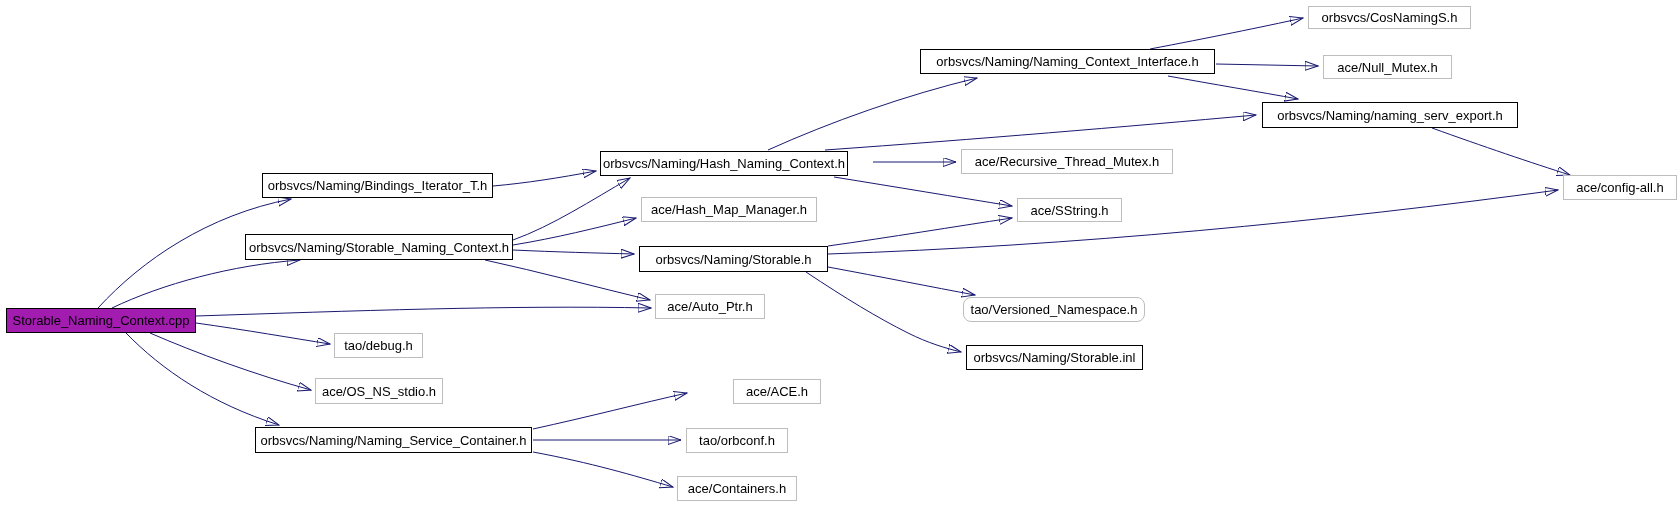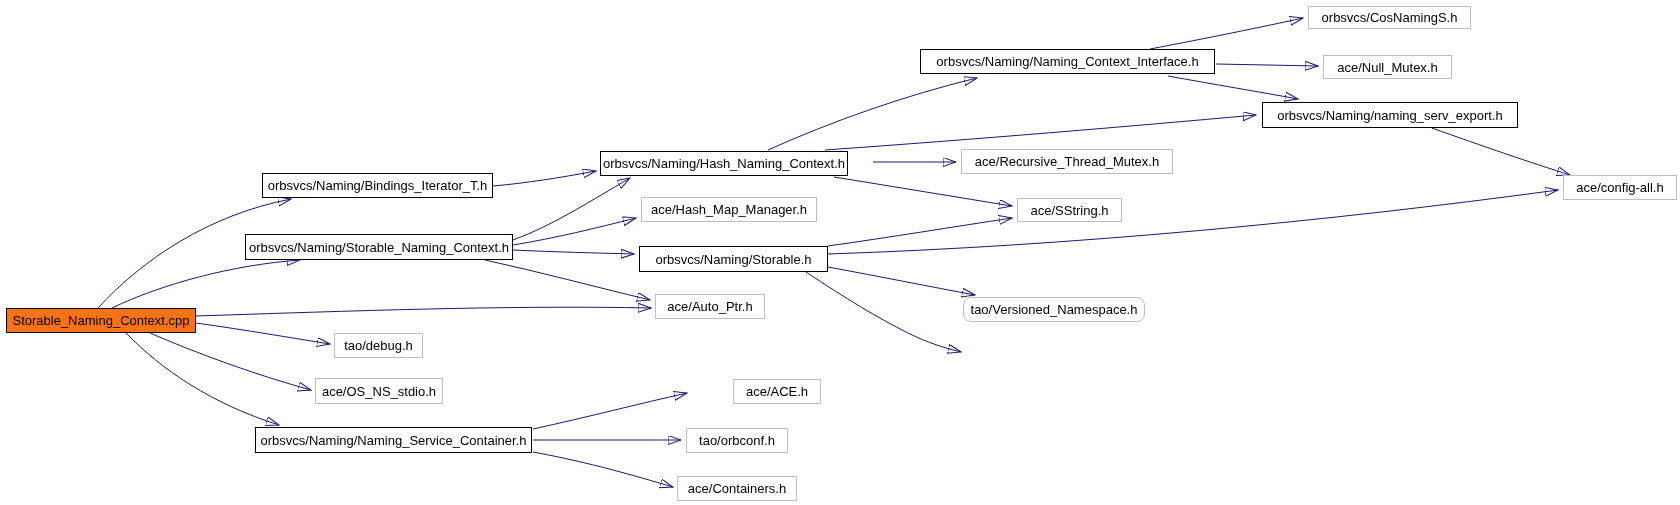--- a/index.html
+++ b/index.html
@@ -18,21 +18,21 @@
     background:#ffffff;
     border:1px solid #bdbdbd;
     color:#000000;
     font-size:13px;
     line-height:1;
     display:flex;align-items:center;justify-content:center;
     white-space:nowrap;
     cursor:pointer;
   }
   .node.doc{border-color:#000000;}
-  .node.root{background:#f97316;border-color:#000000;cursor:default;}
+  .node.root{background:#a21caf;border-color:#000000;cursor:default;}
 </style>
 </head>
 <body>
 
 <div id="graph">
 
   <svg id="edges" width="1680" height="505" viewBox="0 0 1680 505">
     <defs>
       <marker id="arrow" markerUnits="userSpaceOnUse" markerWidth="14" markerHeight="10" refX="13" refY="4.5" orient="auto">
         <path d="M0,0 L13,4.5 L0,9 z" fill="#191970" stroke="none"></path>
@@ -89,20 +89,21 @@
   <div class="node" style="left:1323px;top:55px;width:129px;height:24px;">ace/Null_Mutex.h</div>
 
   <div class="node doc" style="left:1262px;top:102px;width:256px;height:26px;">orbsvcs/Naming/naming_serv_export.h</div>
 
   <div class="node" style="left:1563px;top:175px;width:114px;height:25px;">ace/config-all.h</div>
 
   <div class="node" style="left:655px;top:294px;width:110px;height:25px;">ace/Auto_Ptr.h</div>
 
   <div class="node" style="left:963px;top:297px;width:182px;height:25px;border-radius:8px;">tao/Versioned_Namespace.h</div>
 
+  <div class="node doc" style="left:966px;top:345px;width:177px;height:25px;">orbsvcs/Naming/Storable.inl</div>
 
   <div class="node" style="left:334px;top:333px;width:89px;height:25px;">tao/debug.h</div>
 
   <div class="node" style="left:315px;top:378px;width:128px;height:26px;">ace/OS_NS_stdio.h</div>
 
   <div class="node doc" style="left:255px;top:427px;width:277px;height:26px;">orbsvcs/Naming/Naming_Service_Container.h</div>
 
   <div class="node" style="left:692px;top:379px;width:88px;height:25px;margin-left:41px;">ace/ACE.h</div>
 
   <div class="node" style="left:686px;top:428px;width:102px;height:25px;">tao/orbconf.h</div>

